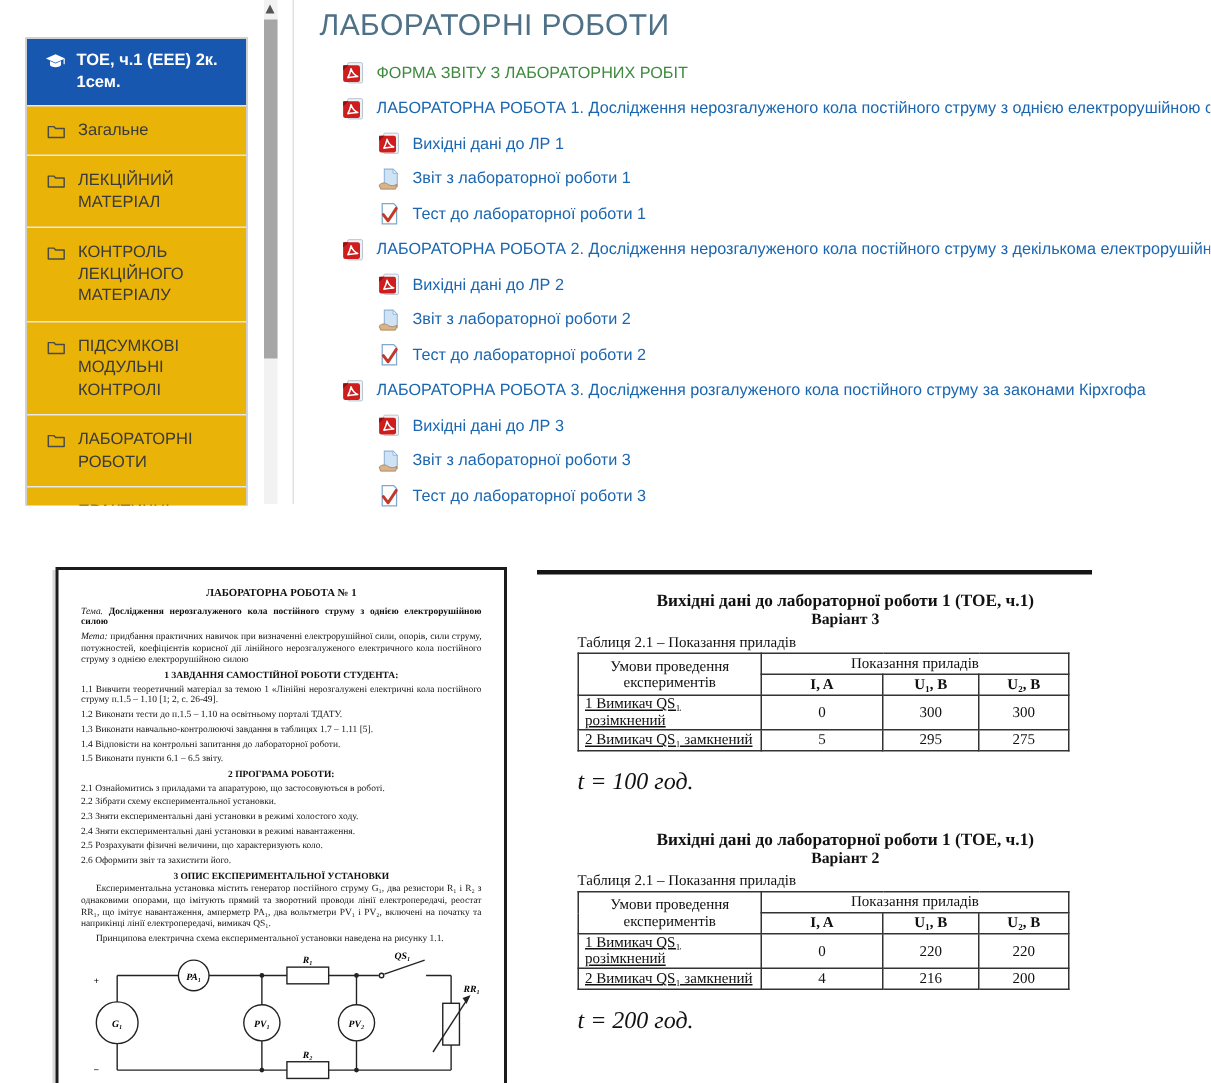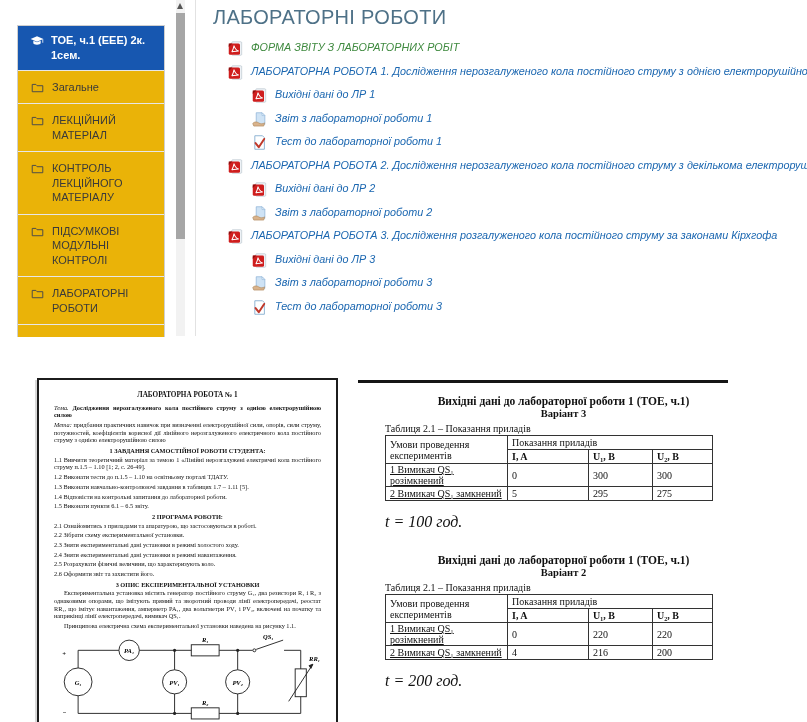--- a/index.html
+++ b/index.html
@@ -21,21 +21,21 @@
   .sb-scrollbar { position:absolute; left:176px; top:0; width:9px; height:336px; background:#f2f2f2; }
   .sb-arrow { position:absolute; top:3px; left:1px; width:0; height:0;
               border-left:3.5px solid transparent; border-right:3.5px solid transparent;
               border-bottom:6px solid #555; }
   .sb-thumb { position:absolute; top:13px; left:0; width:9px; height:226px; background:#a6a6a6; }
   .v-divider { position:absolute; left:195px; top:0; width:1px; height:336px; background:#e2e2e2; }
 
   
   .main { position:absolute; left:213px; top:0; width:594px; }
   .page-title { color:#4e7187; font-size:20px; font-weight:400; margin:6px 0 12px 0; letter-spacing:.3px; }
-  .ci { display:flex; align-items:flex-start; gap:8px; margin:0 0 8.5px 15px; height:15px;font-style:italic; }
+  .ci { display:flex; align-items:center; gap:8px; margin:0 0 8.5px 15px; height:15px; }
   .ci.lvl1 { margin-left:39px; }
   .ci svg { flex:0 0 auto; }
   .ci a { font-size:10.8px; text-decoration:none; white-space:nowrap; cursor:pointer; }
   .ci a.blue { color:#1a66b0; }
   .ci a.green { color:#3f8a3f; }
 
   
   .doc-left { position:absolute; left:37px; top:378px; width:301px; height:346px;
               background:#fff; border:2px solid #1c1c1c; padding:8px 15px 0 15px;
               font-family:"Liberation Serif","DejaVu Serif",serif; font-size:6.3px; line-height:1.22;
@@ -49,21 +49,21 @@
 
   
   .doc-right { position:absolute; left:358px; top:374px; width:442px;
                font-family:"Liberation Serif","DejaVu Serif",serif; color:#111; }
   .top-rule { width:370px; height:3px; background:#151515; margin-top:6px; }
   .dr-block { margin-top:12px; }
   .dr-title { width:357px; text-align:center; font-weight:bold; font-size:11.5px; margin-left:27px; }
   .dr-variant { width:357px; text-align:center; font-weight:bold; font-size:10.5px; margin:1px 0 4px 27px; }
   .dr-caption { font-size:10px; margin:0 0 1px 27px; }
   .dr-table { border-collapse:collapse; margin-left:27px; font-size:10px; }
-  .dr-table td { border:1px solid #333; padding:0 4px; height:14px; vertical-align:middle; }
+  .dr-table td { border:1px solid #333; padding:0 4px; height:14px; text-align:center; vertical-align:middle; }
   .dr-table td.c1 { width:122px; }
   .dr-table td.c2 { width:81px; }
   .dr-table td.c3 { width:64px; }
   .dr-table td.c4 { width:60px; }
   .dr-table td.rowlabel { text-align:left;text-decoration:underline; }
   .dr-table td.unit { font-weight:bold; }
   .dr-note { font-size:16px; font-style:italic; margin:12px 0 0 27px; }
 </style>
 </head>
 <body>
@@ -193,20 +193,26 @@
       <svg width="15" height="15">
           <use href="#icon-pdf"></use>
         </svg>
       <a class="blue">Вихідні дані до ЛР 2</a>
     </div>
     <div class="ci lvl1">
       <svg width="15" height="15">
           <use href="#icon-assignment"></use>
         </svg>
       <a class="blue">Звіт з лабораторної роботи 2</a>
+    </div>
+    <div class="ci lvl1">
+      <svg width="15" height="15">
+          <use href="#icon-quiz"></use>
+        </svg>
+      <a class="blue">Тест до лабораторної роботи 2</a>
     </div>
     <div class="ci">
       <svg width="15" height="15">
           <use href="#icon-pdf"></use>
         </svg>
       <a class="blue">ЛАБОРАТОРНА РОБОТА 3. Дослідження розгалуженого кола постійного струму за законами Кірхгофа</a>
     </div>
     <div class="ci lvl1">
       <svg width="15" height="15">
           <use href="#icon-pdf"></use>

